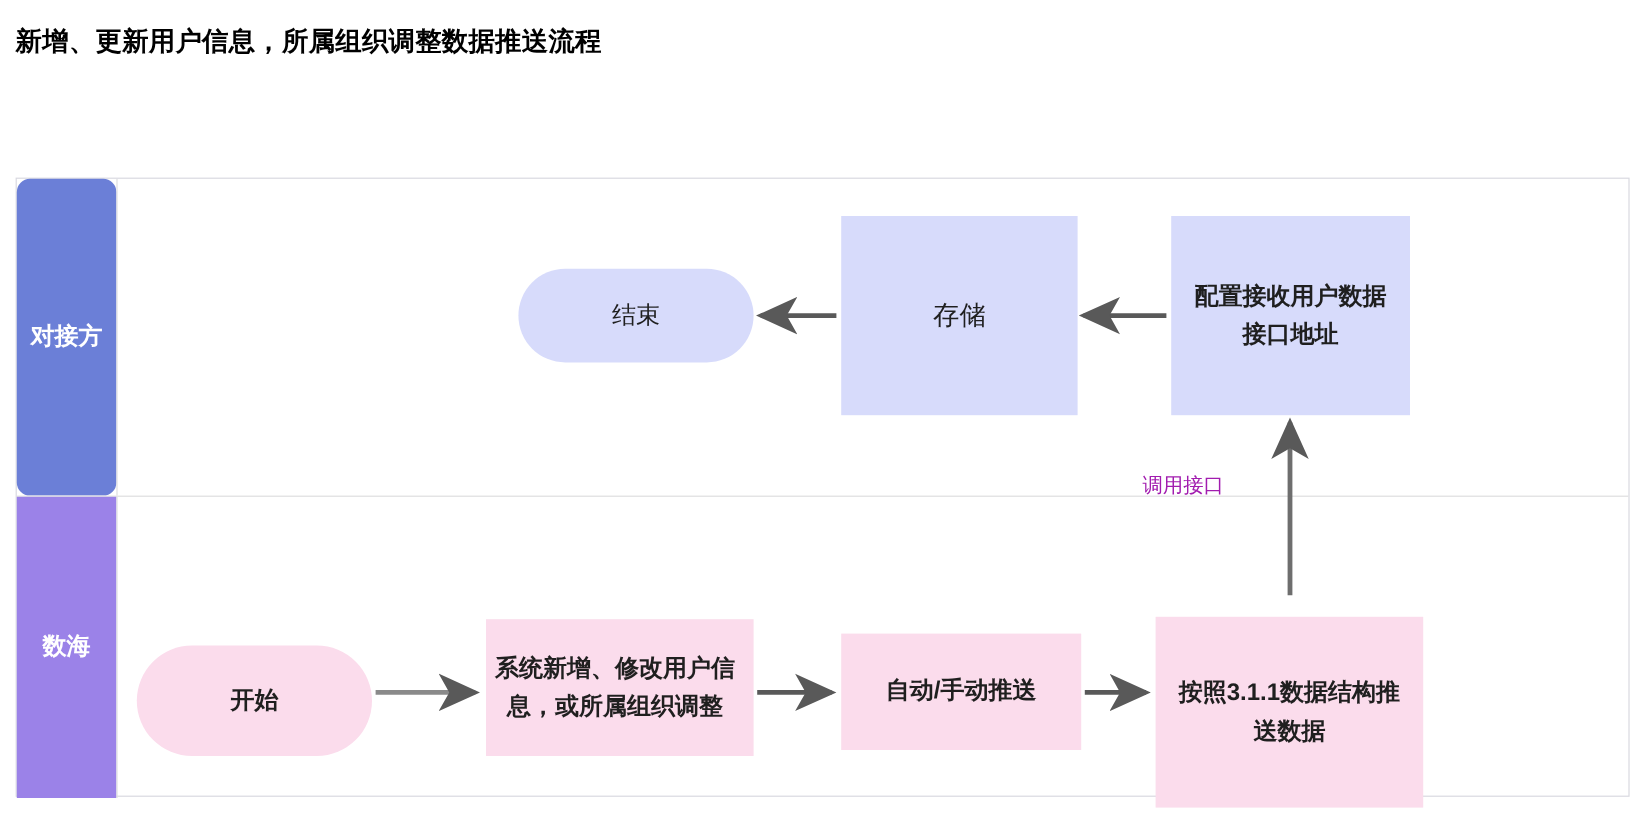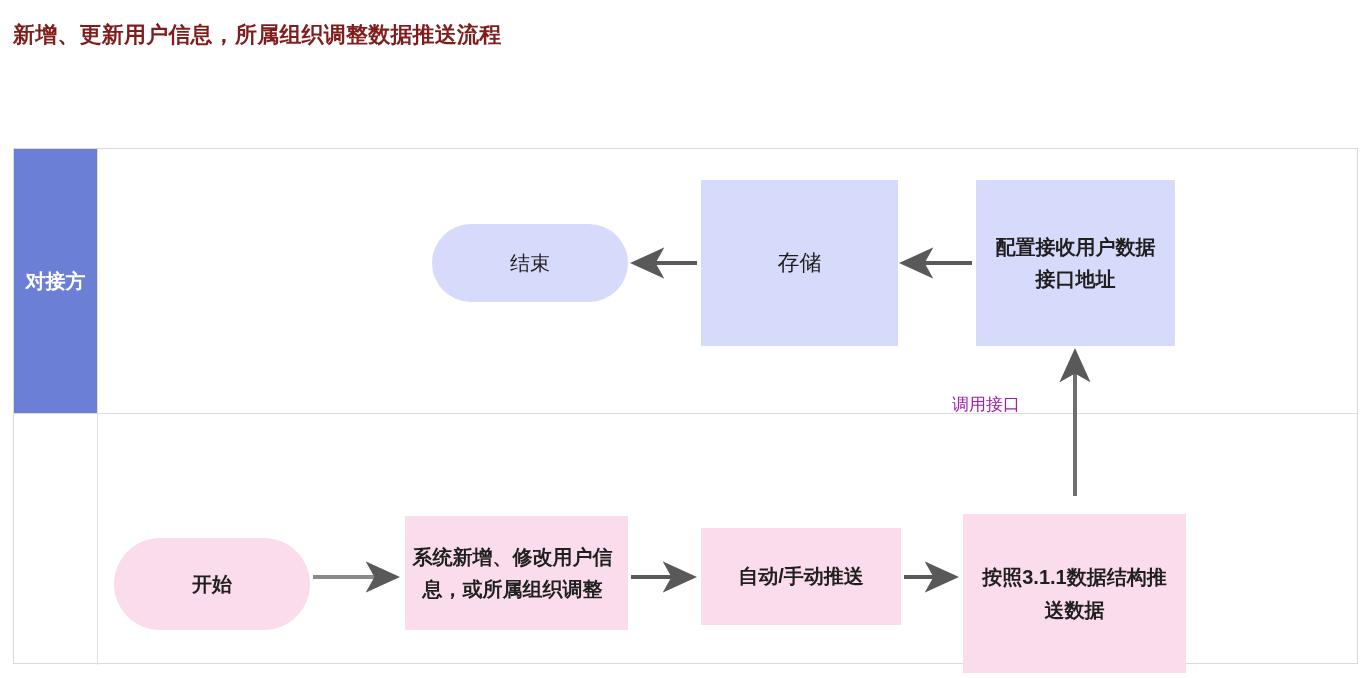--- a/index.html
+++ b/index.html
@@ -15,21 +15,21 @@
     overflow: hidden;
   }
 
   
   #page-title {
     position: absolute;
     left: 13px;
     top: 20px;
     font-size: 22px;
     font-weight: bold;
-    color: #7f1d1d;
+    color: #000000;
     letter-spacing: 0.2px;
     white-space: nowrap;
   }
 
   
   #swimlane-container {
     position: absolute;
     left: 13px;
     top: 148px;
     width: 1345px;
@@ -57,21 +57,21 @@
     display: flex;
     align-items: center;
     justify-content: center;
     color: #ffffff;
     font-size: 20px;
     font-weight: bold;
     line-height: 1.55;
     text-align: center;
     box-sizing: border-box;
   }
-  #lane-top .lane-header    { background: #6b7fd7; }
+  #lane-top .lane-header    { background: #6b7fd7; border-radius: 11px; }
   #lane-bottom .lane-header { background: #9b82e8; }
 
   .lane-body {
     position: absolute;
     left: 83px;
     right: 0;
     top: 0;
     bottom: 0;
     border-left: 1px solid #dededf;
     box-sizing: border-box;
@@ -118,20 +118,21 @@
 <div id="page-title">新增、更新用户信息，所属组织调整数据推送流程</div>
 
 <div id="swimlane-container">
 
   <div class="lane" id="lane-top">
     <div class="lane-header">对接方</div>
     <div class="lane-body"></div>
   </div>
 
   <div class="lane" id="lane-bottom">
+    <div class="lane-header">数海</div>
     <div class="lane-body"></div>
   </div>
 
 </div>
 
 <div class="node pill fill-lavender" style="left:432px; top:224px; width:196px; height:78px; font-size:20px;">结束</div>
 
 <div class="node rect fill-lavender" style="left:701px; top:180px; width:197px; height:166px; font-size:22px;">存储</div>
 
 <div class="node rect fill-lavender bold" style="left:976px; top:180px; width:199px; height:166px; font-size:20px; padding-left:14px; padding-right:14px;">配置接收用户数据接口地址</div>

